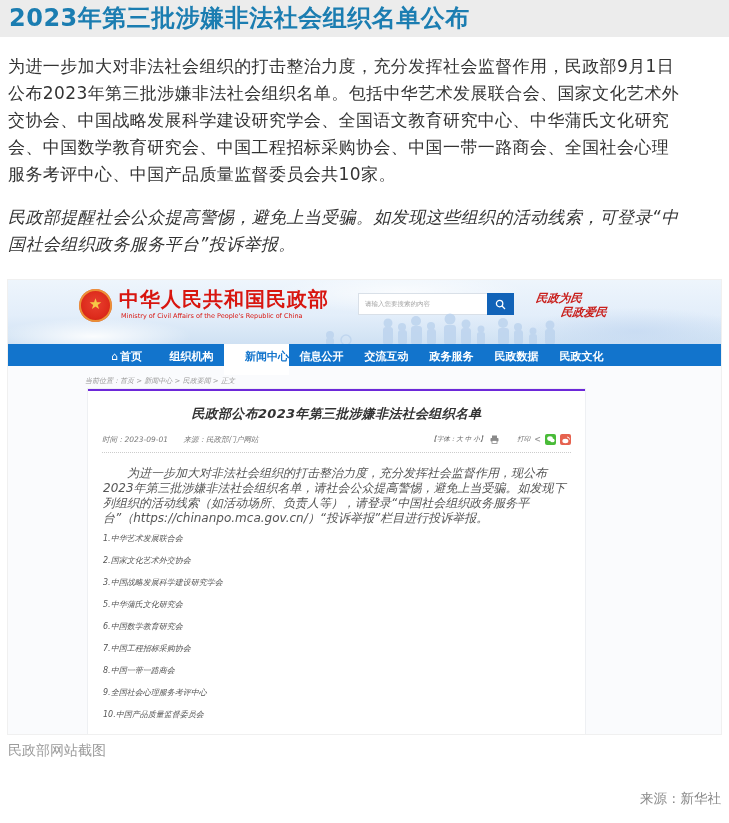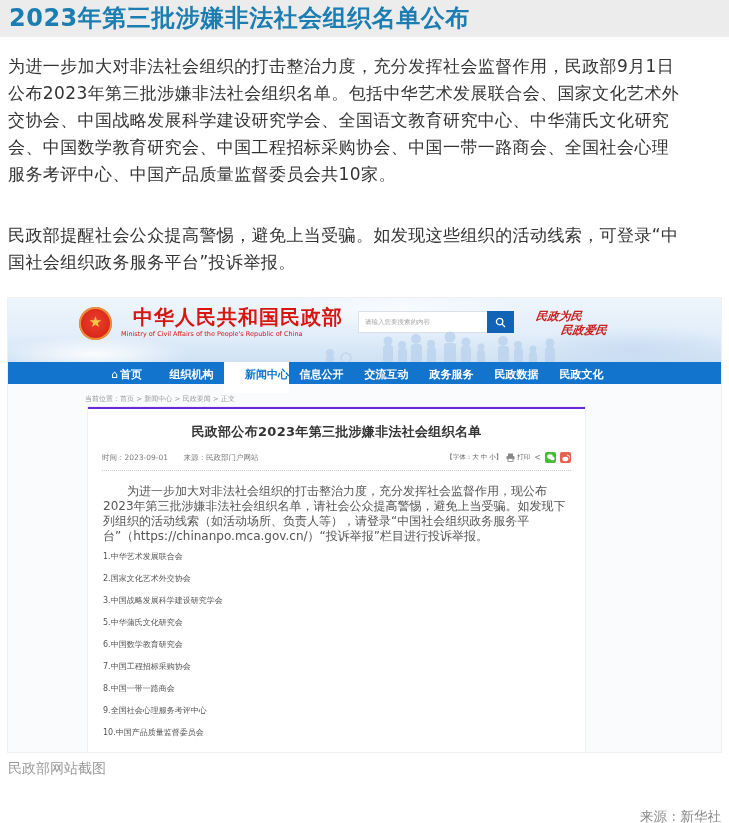--- a/index.html
+++ b/index.html
@@ -11,21 +11,21 @@
   .title-bar { background:#ececec; padding:7px 9px 8px; }
   .title-bar h1 {
     margin:0; font-size:24px; line-height:22px; font-weight:bold;
     color:#1b7db1; letter-spacing:.5px;
   }
   .content { padding:0 8px; }
   .para {
     font-size:17px; line-height:27px; color:#333; letter-spacing:.4px;
     margin:16px 0 0; white-space:pre-line;
   }
-  .para.p2 { margin-top:34px; }
+  .para.p2 { margin-top:16px;font-style:italic; }
 
   
   .embed {
     position:relative; width:713px; height:454px; margin-top:22px;
     overflow:hidden; background:#fafbfd; box-shadow:0 0 0 1px #f0f0f0;
   }
   .embed-header {
     position:absolute; top:0; left:0; right:0; height:64px;
     background:
       radial-gradient(ellipse 140px 26px at 12% 88%, rgba(255,255,255,.9), rgba(255,255,255,0) 70%),
@@ -34,21 +34,21 @@
       linear-gradient(180deg,#eef5fc 0%,#e3eefa 55%,#cfe1f3 100%);
   }
   .emblem {
     position:absolute; left:71px; top:9px; width:33px; height:33px; border-radius:50%;
     background:radial-gradient(circle at 50% 45%, #e8402f 0%, #dd2b1c 55%, #c01708 100%);
     box-shadow:inset 0 0 0 2px rgba(246,200,70,.65);
     display:flex; align-items:center; justify-content:center;
   }
   .emblem .star { color:#f6c846; font-size:15px; line-height:1; margin-top:-2px; }
   .logo-cn {
-    position:absolute; left:125px; top:6px; font-size:20px; font-weight:bold;
+    position:absolute; left:111px; top:6px; font-size:20px; font-weight:bold;
     color:#d8150f; letter-spacing:1px; white-space:nowrap;
   }
   .logo-en {
     position:absolute; left:113px; top:32px; font-size:6.5px; color:#d8150f; white-space:nowrap;
   }
   .search-wrap { position:absolute; left:350px; top:13px; display:flex; }
   .search-wrap input {
     width:129px; height:22px; border:1px solid #d9e0e8; border-right:none;
     font-size:6.5px; padding:0 6px; color:#333; background:#fff; outline:none;
     font-family:"DejaVu Sans","Liberation Sans",sans-serif;
@@ -71,39 +71,39 @@
     display:flex; align-items:flex-start; padding-left:86px;
   }
   .tab {
     width:65px; height:25px; line-height:25px; text-align:center; color:#fff;
     font-size:11px; font-weight:bold; cursor:pointer; position:relative; z-index:2;
     white-space:nowrap;
   }
   .tab .home-ic { font-size:11px; margin-right:2px; font-weight:normal; }
   .tab.active { background:#fff; color:#1274cc; height:31px; line-height:26px;text-align:right; }
 
-  .embed-body { position:absolute; top:89px; left:0; right:0; bottom:0; background:#fafbfd; }
+  .embed-body { position:absolute; top:89px; left:0; right:0; bottom:0; background:#fafbfd;font-style:italic; }
   .breadcrumb { padding:7px 0 0 77px; font-size:7px; color:#999; }
   .card {
     position:absolute; left:80px; top:20px; width:497px; height:345px;
     background:#fff; border-top:2px solid #6d28d9; box-shadow:0 0 0 1px #eef0f3;
     overflow:hidden;
   }
   .card h2 {
     margin:14px 10px 0; text-align:center; font-size:13px; color:#333; letter-spacing:.3px;
   }
   .meta {
     display:flex; justify-content:space-between; align-items:center;
     margin:11px 14px 0; padding-bottom:7px; border-bottom:1px dotted #ccc;
   }
   .meta-left { font-size:7.5px; color:#777; }
   .meta-left span + span { margin-left:13px; }
   .meta-right { display:flex; align-items:center; gap:4px; font-size:6.5px; color:#666; }
   .meta-right .share-lt { color:#9a9a9a; font-size:8px; font-weight:bold; }
-  .print-btn { display:flex; align-items:center; gap:2px; color:#666; cursor:pointer; }
+  .print-btn { display:flex; align-items:center; gap:18px; color:#666; cursor:pointer; }
   .badge { width:11px; height:11px; border-radius:2px; display:flex; align-items:center; justify-content:center; cursor:pointer; }
   .badge.wechat { background:#49bb38; }
   .badge.weibo  { background:#e6624f; }
   .card-body {
     margin:13px 15px 8px; font-size:12px; line-height:15px; color:#555;
     text-indent:2em; letter-spacing:0;
   }
   .org-list { margin:7px 15px 0; }
   .org { font-size:8px; line-height:9px; color:#555; margin-bottom:13px; }
 

